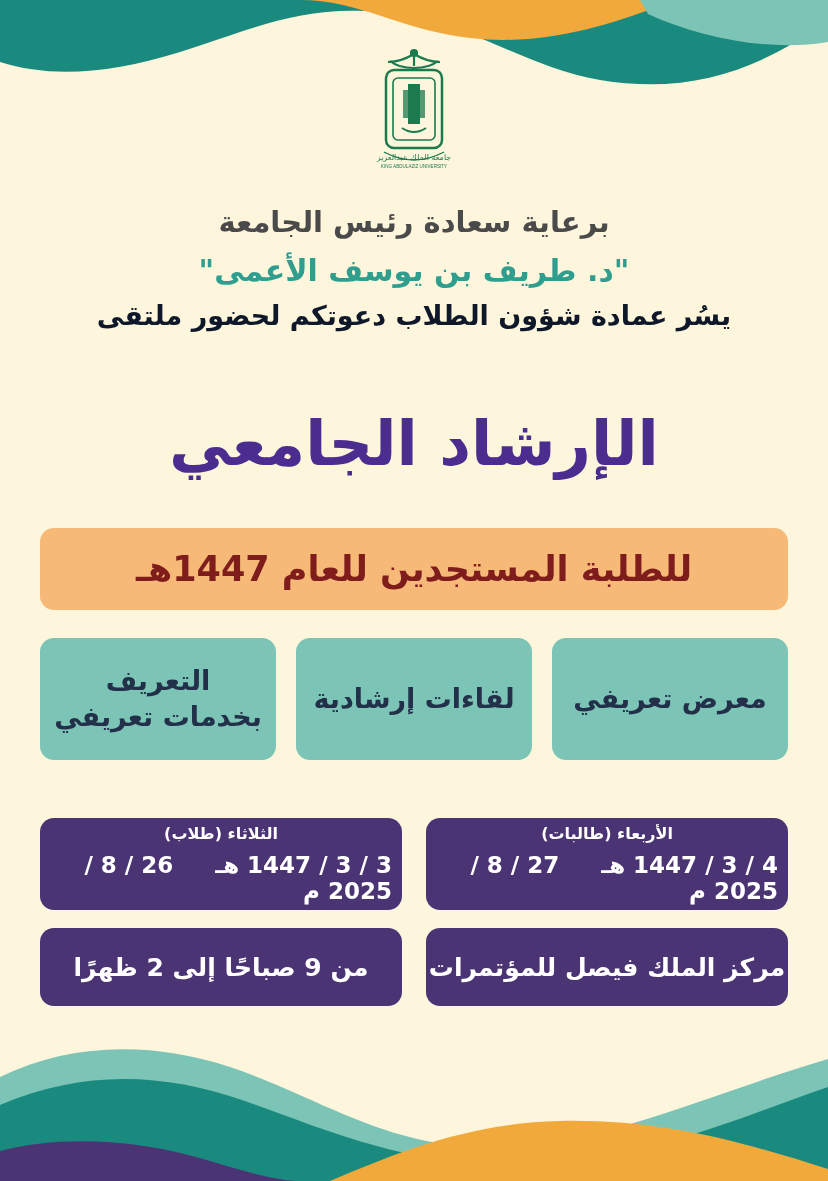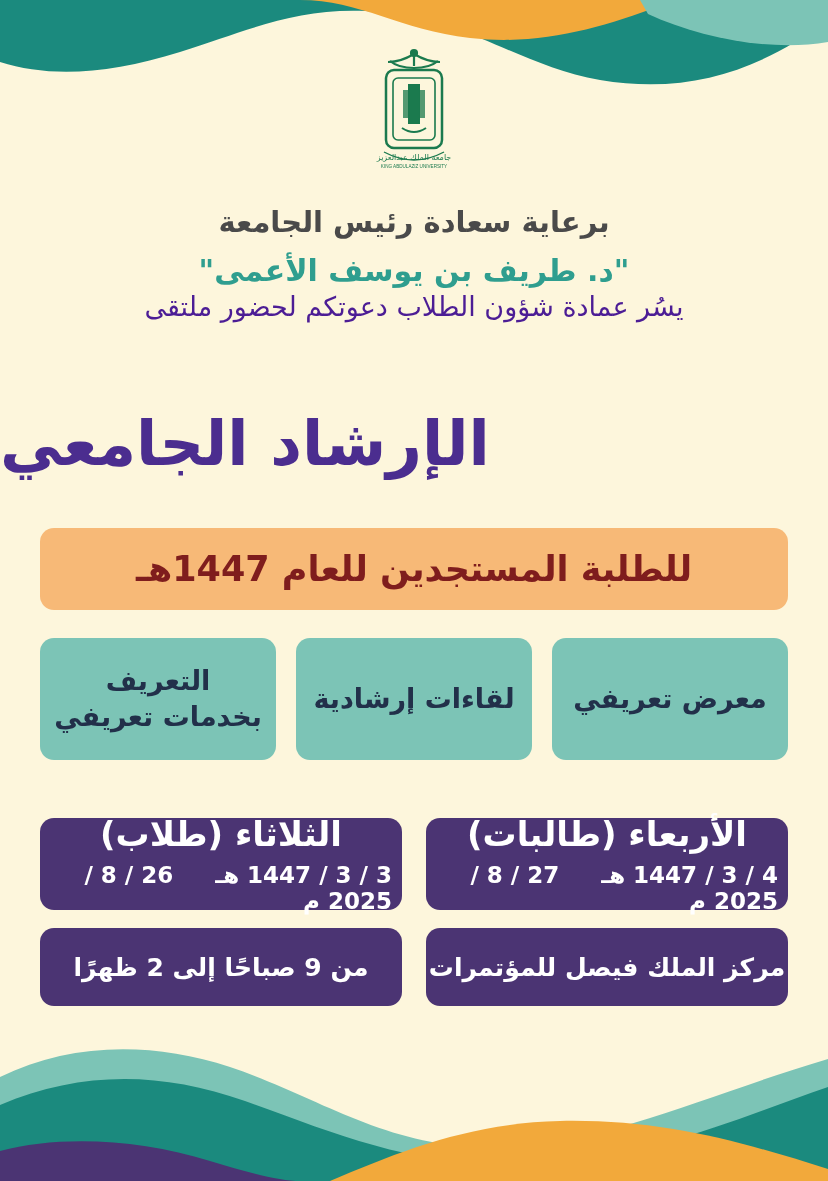--- a/index.html
+++ b/index.html
@@ -64,32 +64,32 @@
     letter-spacing: 0px;
   }
   .line-2 {
     font-size: 30px;
     font-weight: bold;
     color: #2f9e8f;
     margin-top: 14px;
   }
   .line-3 {
     font-size: 27px;
-    font-weight: normal;
-    color: #4c1d95;
-    margin-top: 3px;
+    font-weight: bold;
+    color: #0f172a;
+    margin-top: 12px;
   }
 
   
   .main-title {
     position: absolute;
     top: 405px;
     left: 0;
     width: 828px;
-    text-align: left;
+    text-align: center;
     font-size: 62px;
     font-weight: bold;
     color: #4b2d8f;
     letter-spacing: -1px;
     line-height: 1.25;
   }
 
   
   .subtitle-banner {
     position: absolute;
@@ -155,21 +155,21 @@
     width: 362px;
     height: 92px;
     display: flex;
     flex-direction: column;
     align-items: center;
     justify-content: center;
     color: #ffffff;
     padding: 6px 10px;
   }
   .sched-title {
-    font-size: 34px;
+    font-size: 16px;
     font-weight: bold;
     line-height: 1.2;
   }
   .sched-date {
     font-size: 23px;
     font-weight: bold;
     margin-top: 8px;
     direction: rtl;
   }
   .sched-date .gap { display: inline-block; width: 26px; }

